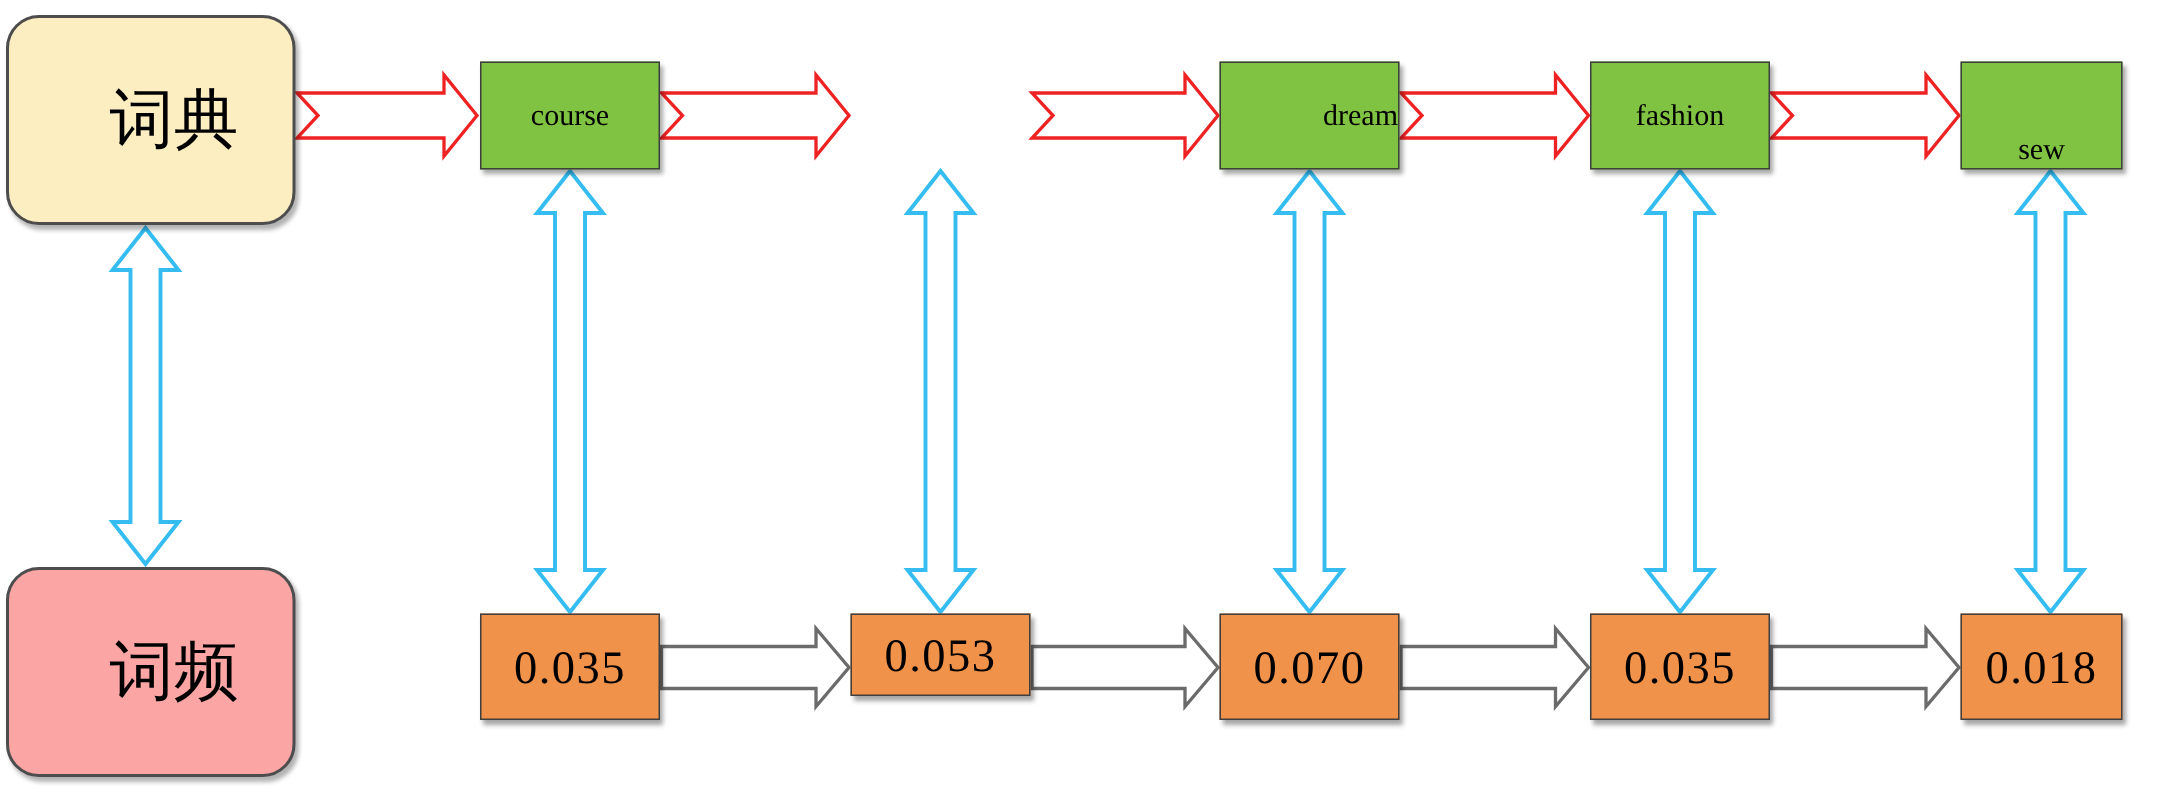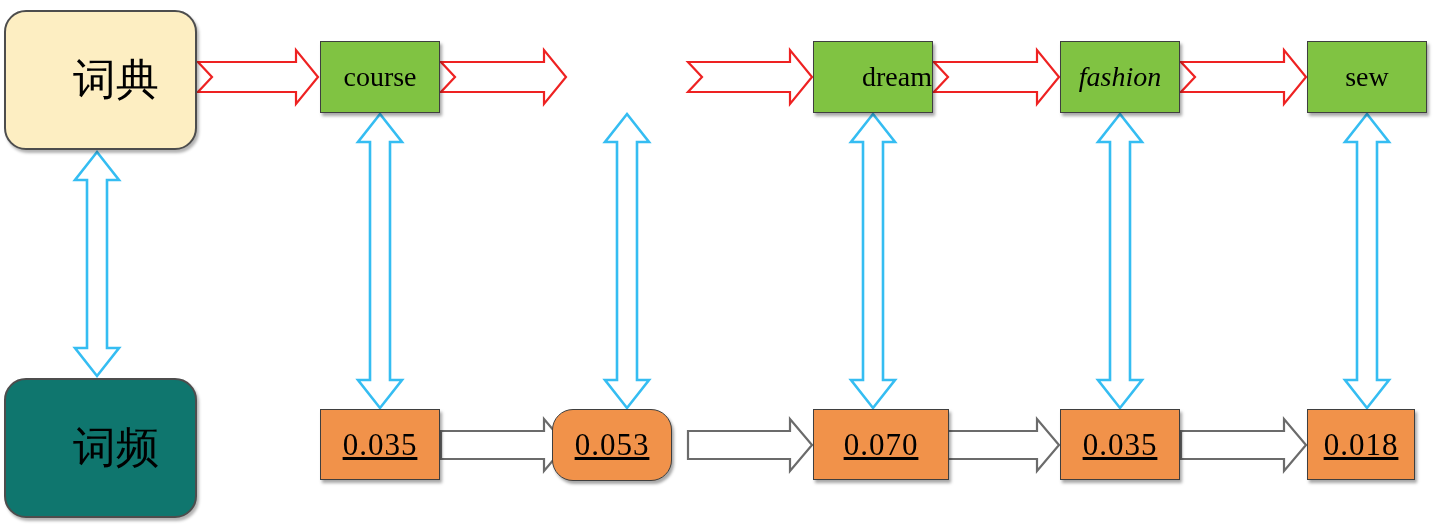--- a/index.html
+++ b/index.html
@@ -33,34 +33,33 @@
   }
   .cat-node {
     border: 2px solid #4d4d4d;
     border-radius: 22px;
     font-size: 43px;
     font-family: "DejaVu Serif", "Liberation Serif", serif;
     box-shadow: 2px 3px 3px rgba(0,0,0,0.30);
     padding-left: 31px;
   }
   .cat-dict { background: #fdeec2; }
-  .cat-freq { background: #0f766e; }
+  .cat-freq { background: #fca5a5; }
   .word-node {
     background: #80c342;
     border: 1.5px solid #3f3f3f;
-    font-size: 28px;
+    font-size: 20px;
     box-shadow: 2px 3px 3px rgba(0,0,0,0.35);
   }
   .freq-node {
     background: #f1924a;
     border: 1.5px solid #3f3f3f;
     font-size: 31px;
     letter-spacing: 1px;
     box-shadow: 2px 3px 3px rgba(0,0,0,0.35);
-    text-decoration: underline;
   }
 </style>
 </head>
 <body>
 
 <div id="stage">
 
   <svg id="svg-layer" viewBox="0 0 1440 527">
 
     <g>
@@ -110,34 +109,34 @@
   <div class="node cat-node cat-freq" style="left:4px; top:378px; width:193px; height:140px;">
     <span>词频</span>
   </div>
 
   <div class="node word-node" style="left:320px; top:41px; width:120px; height:72px;">
     <span>course</span>
   </div>
   <div class="node word-node" style="left:813px; top:41px; width:120px; height:72px;justify-content:flex-end;">
     <span>dream</span>
   </div>
-  <div class="node word-node" style="left:1060px; top:41px; width:120px; height:72px;font-style:italic;">
+  <div class="node word-node" style="left:1060px; top:41px; width:120px; height:72px;">
     <span>fashion</span>
   </div>
-  <div class="node word-node" style="left:1307px; top:41px; width:120px; height:72px;">
+  <div class="node word-node" style="left:1307px; top:41px; width:108px; height:72px;align-items:flex-end;">
     <span>sew</span>
   </div>
 
   <div class="node freq-node" style="left:320px; top:409px; width:120px; height:71px;">
     <span>0.035</span>
   </div>
-  <div class="node freq-node" style="left:552px; top:409px; width:120px; height:72px;border-radius:21px;">
+  <div class="node freq-node" style="left:567px; top:409px; width:120px; height:55px;">
     <span>0.053</span>
   </div>
-  <div class="node freq-node" style="left:813px; top:409px; width:136px; height:71px;">
+  <div class="node freq-node" style="left:813px; top:409px; width:120px; height:71px;">
     <span>0.070</span>
   </div>
   <div class="node freq-node" style="left:1060px; top:409px; width:120px; height:71px;">
     <span>0.035</span>
   </div>
   <div class="node freq-node" style="left:1307px; top:409px; width:108px; height:71px;">
     <span>0.018</span>
   </div>
 
 </div>

